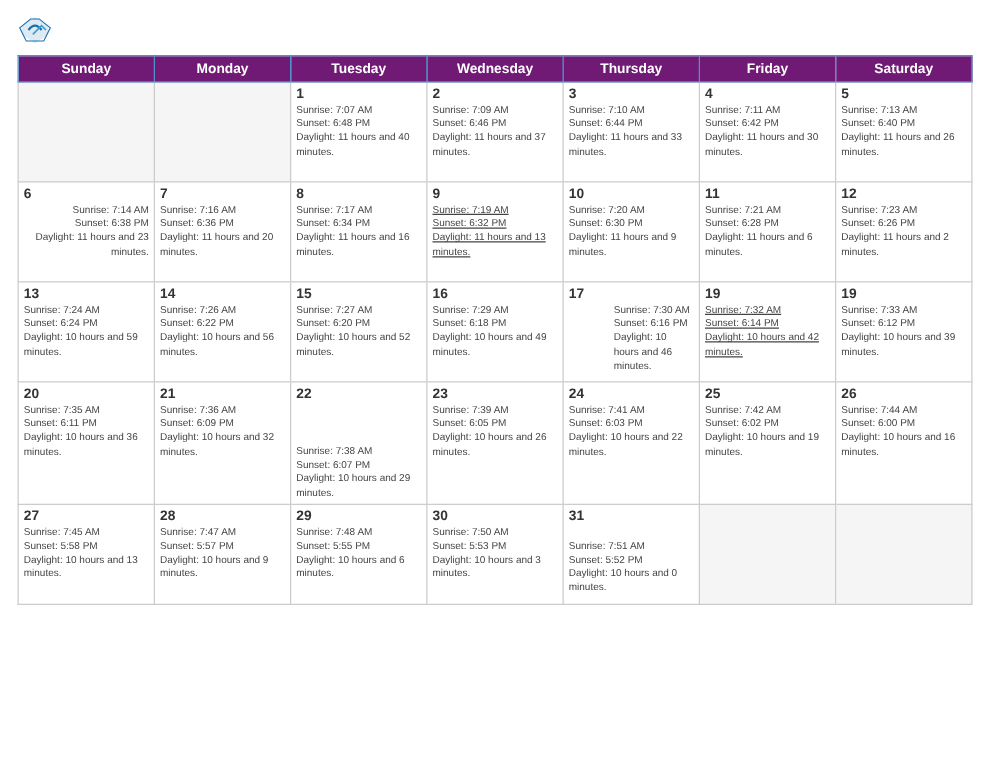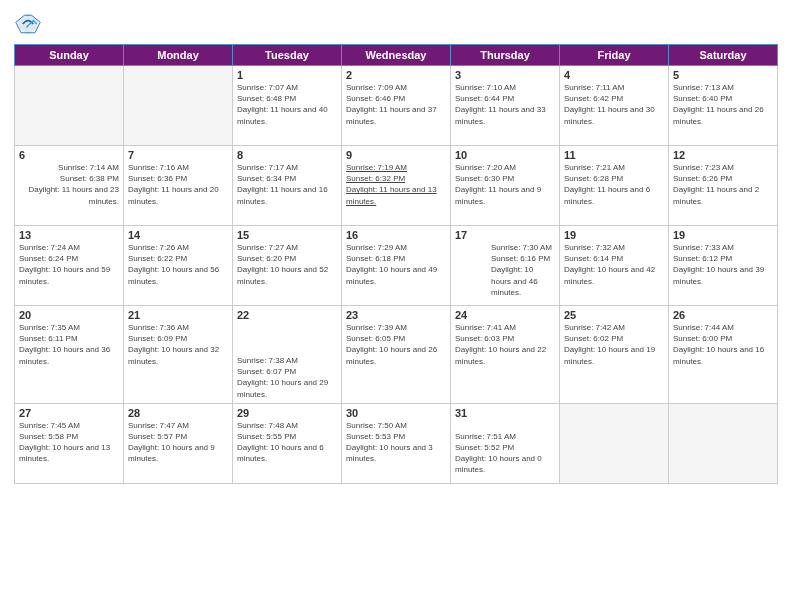--- a/index.html
+++ b/index.html
@@ -237,21 +237,21 @@
 Daylight: 10 hours and 49 minutes.</div>
           </td>
           <td>
             <span class="day-number">17</span>
             <div class="day-info" style="white-space: pre-line; margin-left: 36px;">Sunrise: 7:30 AM
 Sunset: 6:16 PM
 Daylight: 10 hours and 46 minutes.</div>
           </td>
           <td>
             <span class="day-number">19</span>
-            <div class="day-info" style="white-space: pre-line;">Sunrise: 7:32 AM
+            <div class="day-info" style="white-space: pre-line; text-decoration: underline;">Sunrise: 7:32 AM
 Sunset: 6:14 PM
 Daylight: 10 hours and 42 minutes.</div>
           </td>
           <td>
             <span class="day-number">19</span>
             <div class="day-info" style="white-space: pre-line;">Sunrise: 7:33 AM
 Sunset: 6:12 PM
 Daylight: 10 hours and 39 minutes.</div>
           </td>
         </tr>

